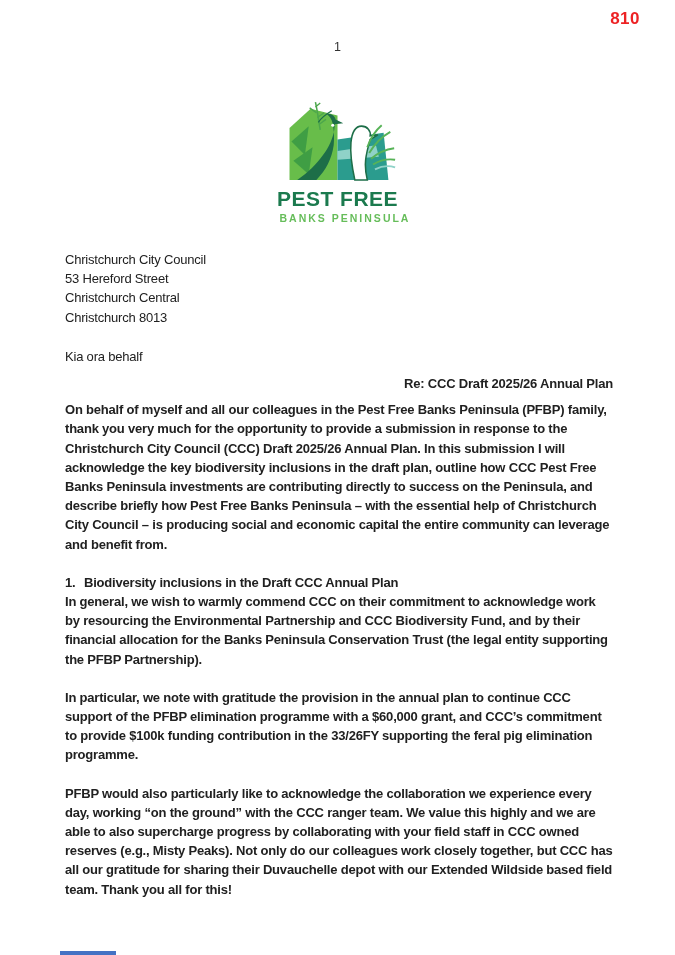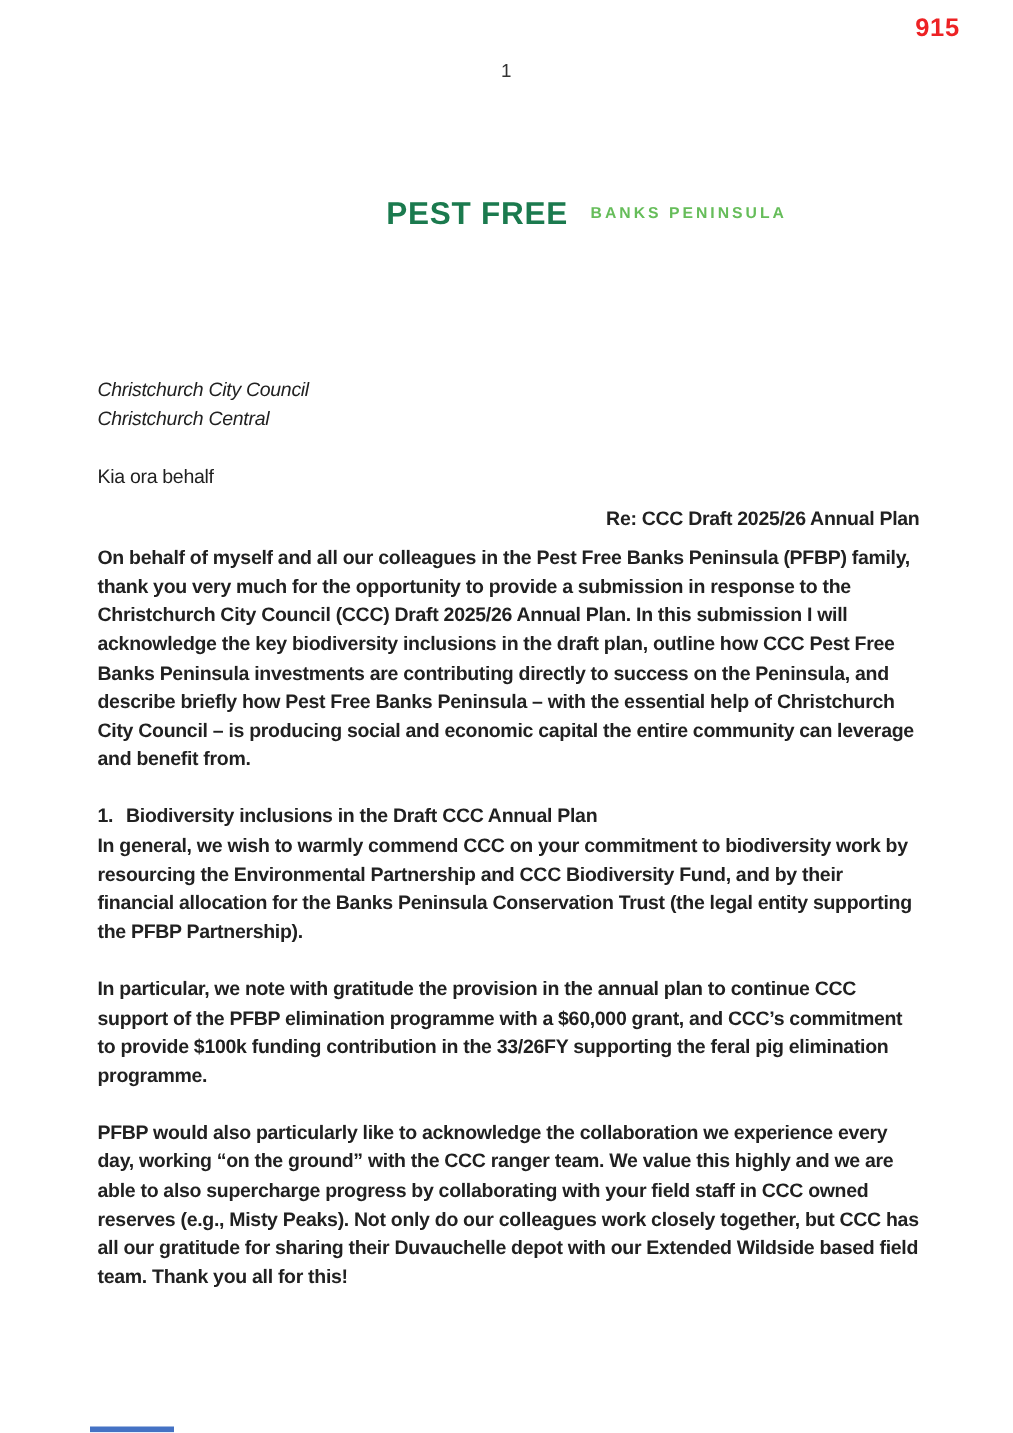--- a/index.html
+++ b/index.html
@@ -30,21 +30,21 @@
     font-size: 12.5px;
     color: #333333;
   }
   .logo {
     position: absolute;
     top: 99px;
     left: 50%;
     transform: translateX(-50%);
     width: 160px;
     display: flex;
-    flex-direction: row;
+    flex-direction: column;
     align-items: center;
   }
   .logo-title {
     margin-top: 3px;
     font-size: 21px;
     font-weight: 800;
     letter-spacing: 0.5px;
     color: #1b7a4e;
     white-space: nowrap;
   }
@@ -60,21 +60,21 @@
   .letter {
     position: absolute;
     left: 65px;
     top: 250px;
     width: 548px;
     font-size: 13px;
     line-height: 19.2px;
     letter-spacing: -0.2px;
     color: #212121;
   }
-  .addr-line { margin: 0; font-style: italic; }
+  .addr-line { margin: 0; }
   .salutation { margin-top: 20px; }
   .subject {
     margin-top: 8px;
     text-align: right;
     font-weight: 700;
   }
   p.para { margin: 19px 0 0 0; font-weight: bold; }
   p.para-intro { margin-top: 7px; }
   p.para-tight { margin-top: 0; }
   .section-heading {
@@ -90,21 +90,21 @@
     width: 56px;
     height: 4px;
     background: #4472c4;
   }
 </style>
 </head>
 <body>
 
 <div class="page">
 
-  <div class="submission-number">915</div>
+  <div class="submission-number">810</div>
 
   <div class="page-number">1</div>
 
   <div class="logo">
     <svg viewBox="0 0 125 88" width="120" height="85" aria-hidden="true">
       <polygon points="12,30 34,10 62,17 62,84 12,84" fill="#68bd4a"></polygon>
       <polygon points="14,44 32,28 28,58" fill="#3f9e44"></polygon>
       <polygon points="16,64 36,50 32,78" fill="#3f9e44"></polygon>
       <polygon points="62,42 110,35 115,84 62,84" fill="#2b9c8e"></polygon>
       <polygon points="62,54 102,48 105,60 62,63" fill="#8fd2c8"></polygon>
@@ -117,34 +117,36 @@
       <path d="M95,56 C101,46 108,39 117,34 M97,62 C105,55 113,52 121,51 M93,50 C96,41 101,33 108,27 M99,68 C107,63 115,62 122,63" stroke="#57b357" stroke-width="2" fill="none"></path>
       <path d="M101,73 C109,69 116,69 122,71" stroke="#8fd2c8" stroke-width="2" fill="none"></path>
     </svg>
     <div class="logo-title">PEST FREE</div>
     <div class="logo-subtitle">BANKS PENINSULA</div>
   </div>
 
   <div class="letter">
     <div class="addr">
       <div class="addr-line">Christchurch City Council</div>
+      <div class="addr-line">53 Hereford Street</div>
       <div class="addr-line">Christchurch Central</div>
+      <div class="addr-line">Christchurch 8013</div>
     </div>
 
     <div class="salutation">Kia ora behalf</div>
 
     <div class="subject">Re: CCC Draft 2025/26 Annual Plan</div>
 
     <p class="para para-intro">On behalf of myself and all our colleagues in the Pest Free Banks Peninsula (PFBP) family, thank you very much for the opportunity to provide a submission in response to the Christchurch City Council (CCC) Draft 2025/26 Annual Plan. In this submission I will acknowledge the key biodiversity inclusions in the draft plan, outline how CCC Pest Free Banks Peninsula investments are contributing directly to success on the Peninsula, and describe briefly how Pest Free Banks Peninsula – with the essential help of Christchurch City Council – is producing social and economic capital the entire community can leverage and benefit from.</p>
 
     <div class="section-heading">
       <span class="section-num">1.</span>
       <span>Biodiversity inclusions in the Draft CCC Annual Plan</span>
     </div>
 
-    <p class="para para-tight">In general, we wish to warmly commend CCC on your commitment to biodiversity work by resourcing the Environmental Partnership and CCC Biodiversity Fund, and by their financial allocation for the Banks Peninsula Conservation Trust (the legal entity supporting the PFBP Partnership).</p>
+    <p class="para para-tight">In general, we wish to warmly commend CCC on their commitment to acknowledge work by resourcing the Environmental Partnership and CCC Biodiversity Fund, and by their financial allocation for the Banks Peninsula Conservation Trust (the legal entity supporting the PFBP Partnership).</p>
     <p class="para">In particular, we note with gratitude the provision in the annual plan to continue CCC support of the PFBP elimination programme with a $60,000 grant, and CCC’s commitment to provide $100k funding contribution in the 33/26FY supporting the feral pig elimination programme.</p>
     <p class="para">PFBP would also particularly like to acknowledge the collaboration we experience every day, working “on the ground” with the CCC ranger team. We value this highly and we are able to also supercharge progress by collaborating with your field staff in CCC owned reserves (e.g., Misty Peaks). Not only do our colleagues work closely together, but CCC has all our gratitude for sharing their Duvauchelle depot with our Extended Wildside based field team. Thank you all for this!</p>
   </div>
 
   <div class="accent-bar"></div>
 
 </div>
 
 </body></html>

